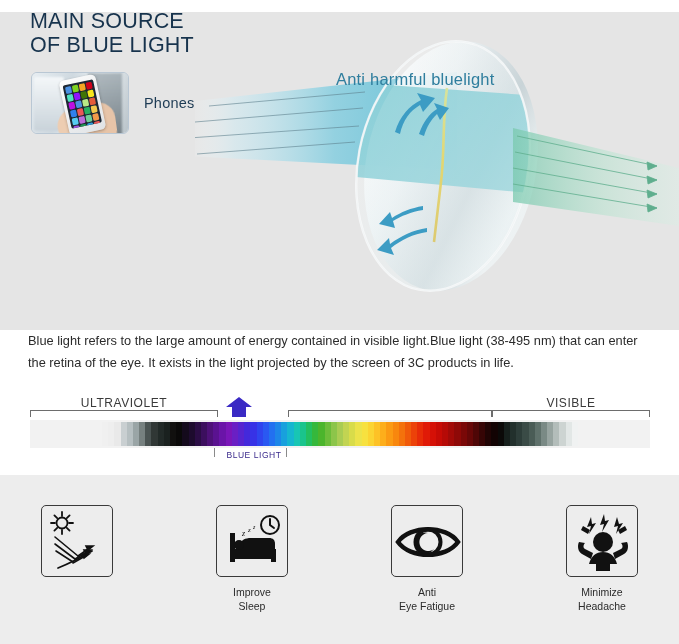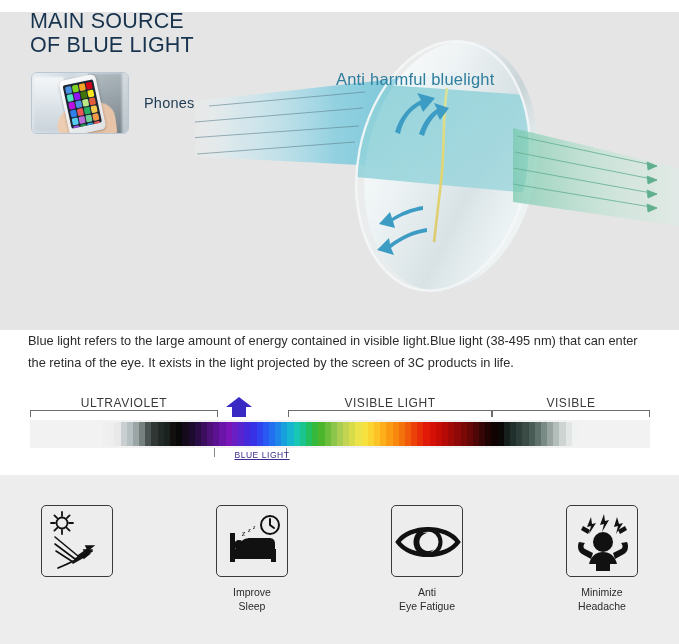--- a/index.html
+++ b/index.html
@@ -333,39 +333,38 @@
   </div>
 </div>
 
 <div id="intro-paragraph">Blue light refers to the large amount of energy contained in visible light.Blue light (38-495 nm) that can enter the retina of the eye. It exists in the light projected by the screen of 3C products in life.</div>
 
 <div id="spectrum-block">
 
   <div class="band-label" style="left:0px;width:188px;">ULTRAVIOLET</div>
   <div class="band-rule" style="left:0px;width:188px;"></div>
 
-  <div class="band-label" style="left:258px;width:204px;">VISIBLE LIGHT</div>
   <div class="band-rule" style="left:258px;width:204px;"></div>
 
   <div class="band-label" style="left:462px;width:158px;">VISIBLE</div>
   <div class="band-rule" style="left:462px;width:158px;"></div>
 
   <div id="blue-arrow">
     <svg width="26" height="20" viewBox="0 0 26 20">
       <polygon points="13,0 26,10 20,10 20,20 6,20 6,10 0,10" fill="#3a2ac4"></polygon>
     </svg>
   </div>
 
   <div id="spectrum-bar-wrap" style="background: rgb(242, 242, 242);">
     <div id="spectrum-bar" style="background: linear-gradient(to right, rgb(240, 240, 240) 0%, rgb(240, 240, 240) 1.299%, rgb(238, 238, 238) 1.299%, rgb(238, 238, 238) 2.597%, rgb(233, 233, 233) 2.597%, rgb(233, 233, 233) 3.896%, rgb(201, 207, 209) 3.896%, rgb(201, 207, 209) 5.195%, rgb(182, 191, 193) 5.195%, rgb(182, 191, 193) 6.494%, rgb(154, 165, 166) 6.494%, rgb(154, 165, 166) 7.792%, rgb(118, 128, 127) 7.792%, rgb(118, 128, 127) 9.091%, rgb(74, 83, 82) 9.091%, rgb(74, 83, 82) 10.39%, rgb(48, 55, 53) 10.39%, rgb(48, 55, 53) 11.688%, rgb(34, 42, 40) 11.688%, rgb(34, 42, 40) 12.987%, rgb(26, 33, 31) 12.987%, rgb(26, 33, 31) 14.286%, rgb(17, 16, 15) 14.286%, rgb(17, 16, 15) 15.584%, rgb(10, 9, 9) 15.584%, rgb(10, 9, 9) 16.883%, rgb(20, 10, 28) 16.883%, rgb(20, 10, 28) 18.182%, rgb(29, 11, 46) 18.182%, rgb(29, 11, 46) 19.481%, rgb(43, 13, 69) 19.481%, rgb(43, 13, 69) 20.779%, rgb(60, 15, 94) 20.779%, rgb(60, 15, 94) 22.078%, rgb(78, 17, 120) 22.078%, rgb(78, 17, 120) 23.377%, rgb(90, 18, 144) 23.377%, rgb(90, 18, 144) 24.675%, rgb(106, 20, 168) 24.675%, rgb(106, 20, 168) 25.974%, rgb(122, 22, 184) 25.974%, rgb(122, 22, 184) 27.273%, rgb(106, 31, 196) 27.273%, rgb(106, 31, 196) 28.571%, rgb(87, 36, 207) 28.571%, rgb(87, 36, 207) 29.87%, rgb(68, 41, 219) 29.87%, rgb(68, 41, 219) 31.169%, rgb(55, 50, 230) 31.169%, rgb(55, 50, 230) 32.468%, rgb(47, 68, 238) 32.468%, rgb(47, 68, 238) 33.766%, rgb(42, 88, 242) 33.766%, rgb(42, 88, 242) 35.065%, rgb(34, 112, 240) 35.065%, rgb(34, 112, 240) 36.364%, rgb(29, 134, 232) 36.364%, rgb(29, 134, 232) 37.662%, rgb(24, 160, 221) 37.662%, rgb(24, 160, 221) 38.961%, rgb(22, 182, 208) 38.961%, rgb(22, 182, 208) 40.26%, rgb(24, 198, 180) 40.26%, rgb(24, 198, 180) 41.558%, rgb(26, 196, 140) 41.558%, rgb(26, 196, 140) 42.857%, rgb(35, 191, 95) 42.857%, rgb(35, 191, 95) 44.156%, rgb(53, 184, 60) 44.156%, rgb(53, 184, 60) 45.455%, rgb(75, 181, 44) 45.455%, rgb(75, 181, 44) 46.753%, rgb(108, 189, 58) 46.753%, rgb(108, 189, 58) 48.052%, rgb(140, 197, 74) 48.052%, rgb(140, 197, 74) 49.351%, rgb(169, 204, 83) 49.351%, rgb(169, 204, 83) 50.649%, rgb(194, 212, 82) 50.649%, rgb(194, 212, 82) 51.948%, rgb(216, 220, 74) 51.948%, rgb(216, 220, 74) 53.247%, rgb(236, 227, 74) 53.247%, rgb(236, 227, 74) 54.545%, rgb(247, 225, 63) 54.545%, rgb(247, 225, 63) 55.844%, rgb(251, 212, 50) 55.844%, rgb(251, 212, 50) 57.143%, rgb(253, 194, 38) 57.143%, rgb(253, 194, 38) 58.442%, rgb(253, 174, 27) 58.442%, rgb(253, 174, 27) 59.74%, rgb(251, 154, 19) 59.74%, rgb(251, 154, 19) 61.039%, rgb(248, 135, 14) 61.039%, rgb(248, 135, 14) 62.338%, rgb(244, 114, 12) 62.338%, rgb(244, 114, 12) 63.636%, rgb(240, 90, 10) 63.636%, rgb(240, 90, 10) 64.935%, rgb(236, 66, 9) 64.935%, rgb(236, 66, 9) 66.234%, rgb(231, 44, 8) 66.234%, rgb(231, 44, 8) 67.532%, rgb(224, 26, 7) 67.532%, rgb(224, 26, 7) 68.831%, rgb(213, 16, 6) 68.831%, rgb(213, 16, 6) 70.13%, rgb(199, 11, 5) 70.13%, rgb(199, 11, 5) 71.429%, rgb(182, 10, 6) 71.429%, rgb(182, 10, 6) 72.727%, rgb(162, 10, 7) 72.727%, rgb(162, 10, 7) 74.026%, rgb(142, 9, 7) 74.026%, rgb(142, 9, 7) 75.325%, rgb(122, 8, 7) 75.325%, rgb(122, 8, 7) 76.623%, rgb(102, 7, 7) 76.623%, rgb(102, 7, 7) 77.922%, rgb(78, 6, 6) 77.922%, rgb(78, 6, 6) 79.221%, rgb(54, 5, 5) 79.221%, rgb(54, 5, 5) 80.519%, rgb(32, 4, 4) 80.519%, rgb(32, 4, 4) 81.818%, rgb(18, 3, 3) 81.818%, rgb(18, 3, 3) 83.117%, rgb(11, 9, 8) 83.117%, rgb(11, 9, 8) 84.416%, rgb(22, 31, 28) 84.416%, rgb(22, 31, 28) 85.714%, rgb(34, 48, 44) 85.714%, rgb(34, 48, 44) 87.013%, rgb(45, 61, 57) 87.013%, rgb(45, 61, 57) 88.312%, rgb(58, 75, 70) 88.312%, rgb(58, 75, 70) 89.61%, rgb(74, 92, 86) 89.61%, rgb(74, 92, 86) 90.909%, rgb(95, 113, 107) 90.909%, rgb(95, 113, 107) 92.208%, rgb(122, 138, 133) 92.208%, rgb(122, 138, 133) 93.506%, rgb(151, 164, 160) 93.506%, rgb(151, 164, 160) 94.805%, rgb(179, 189, 186) 94.805%, rgb(179, 189, 186) 96.104%, rgb(205, 212, 210) 96.104%, rgb(205, 212, 210) 97.403%, rgb(226, 231, 230) 97.403%, rgb(226, 231, 230) 98.701%, rgb(240, 242, 242) 98.701%, rgb(240, 242, 242) 100%);"></div>
   </div>
 
   <div class="tick" style="left:184px;"></div>
   <div class="tick" style="left:256px;"></div>
-  <div id="blue-light-label" style="left:182px;width:100px;text-decoration:underline;">BLUE LIGHT</div>
+  <div id="blue-light-label" style="left:174px;width:100px;">BLUE LIGHT</div>
 </div>
 
 <div id="benefits-section">
 
   <div class="benefit" style="left:7px;">
     <div class="benefit-icon">
       <svg width="72" height="72" viewBox="0 0 72 72">
         <g stroke="#111" stroke-width="1.8" fill="none" stroke-linecap="round">
           <circle cx="20" cy="17" r="5.5"></circle>
           <line x1="20" y1="6" x2="20" y2="10"></line>

